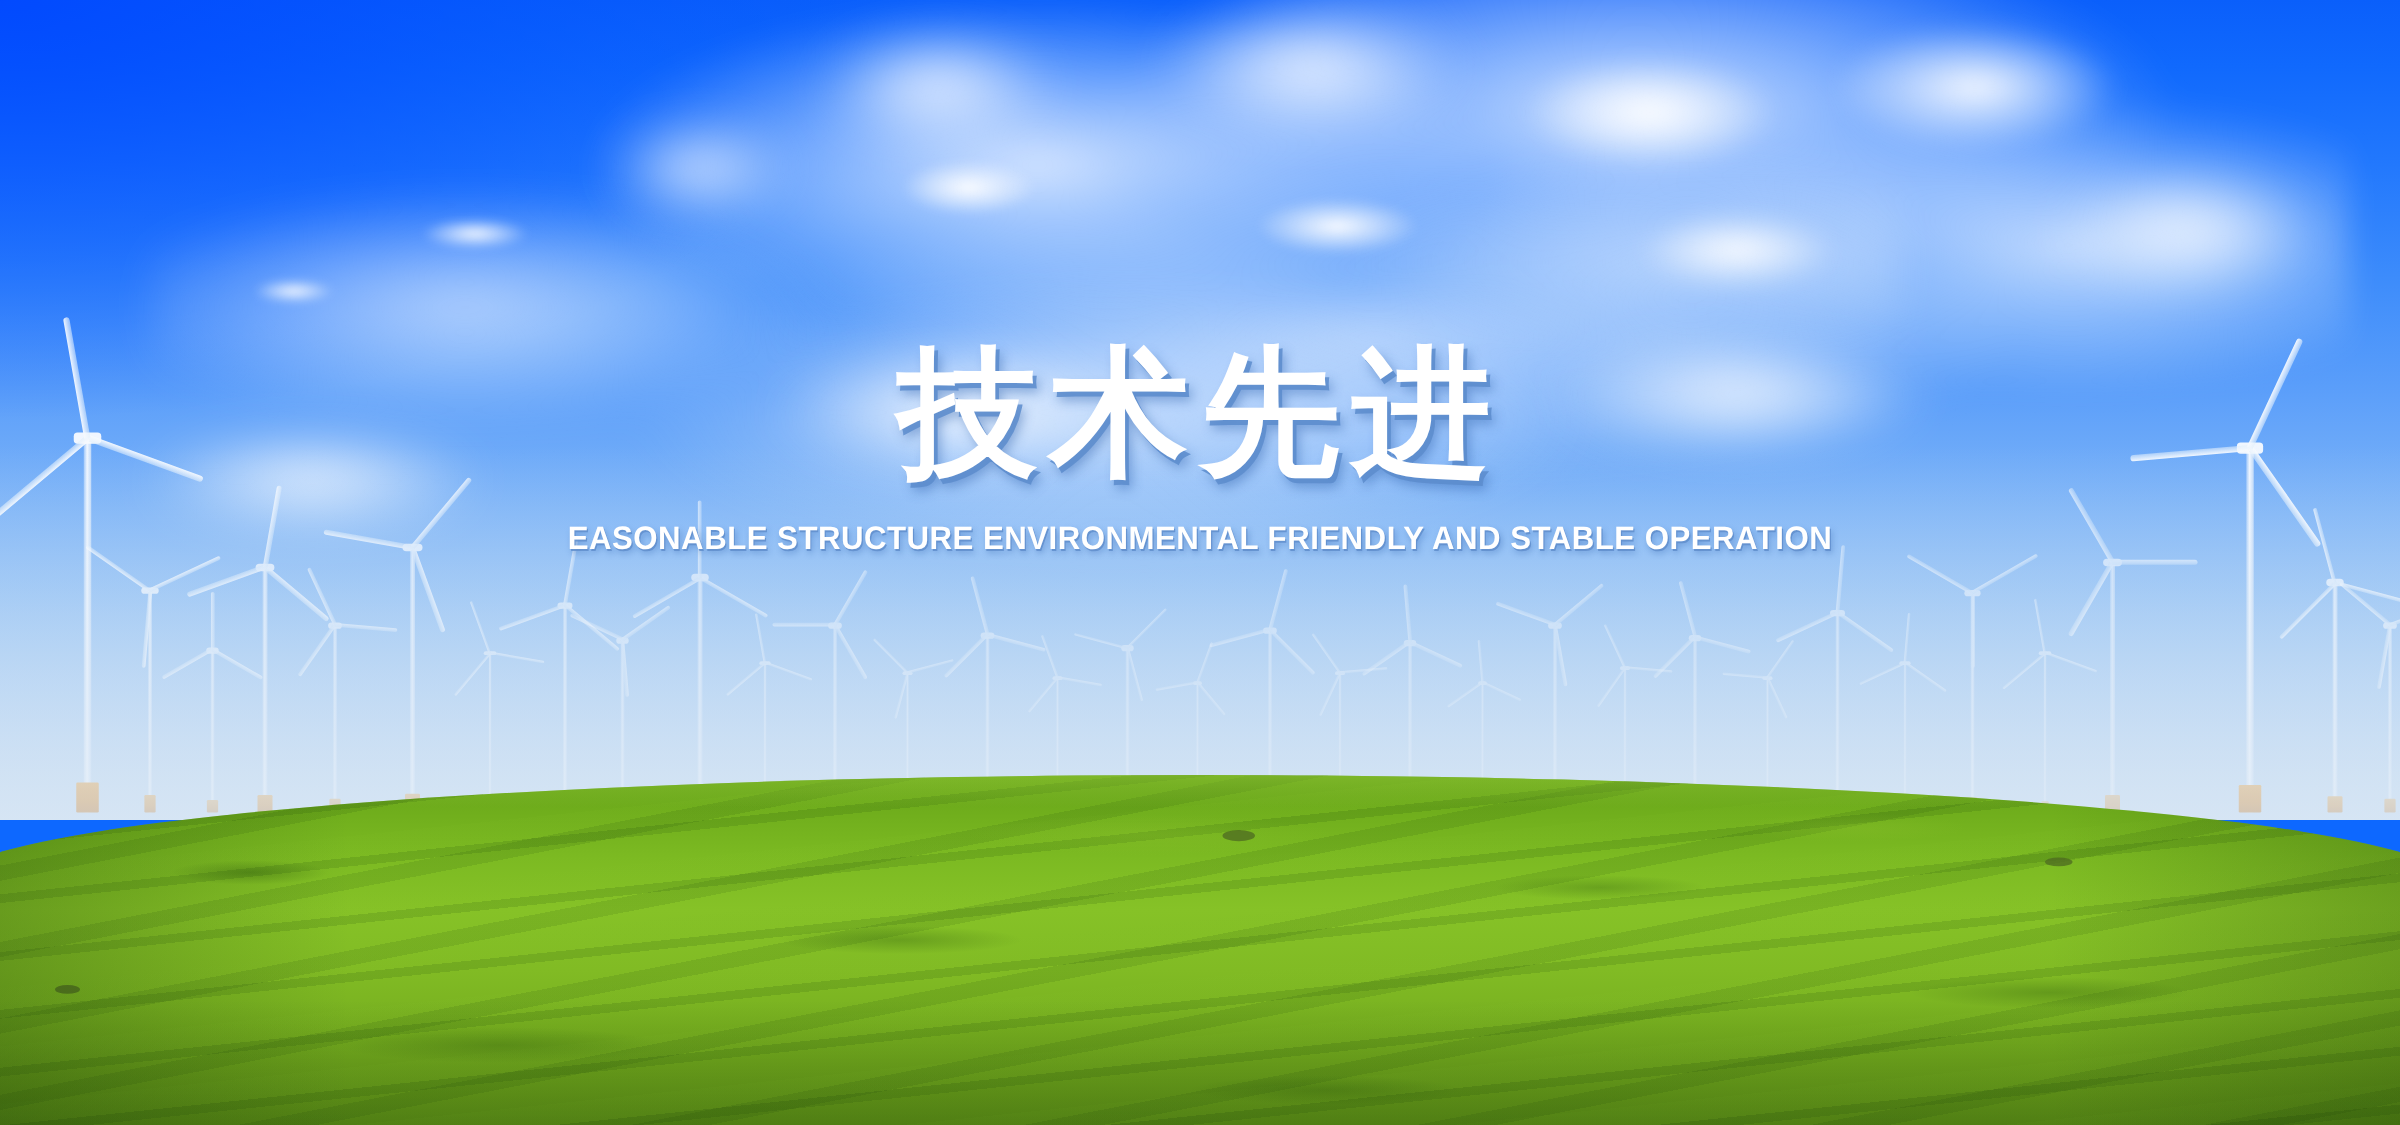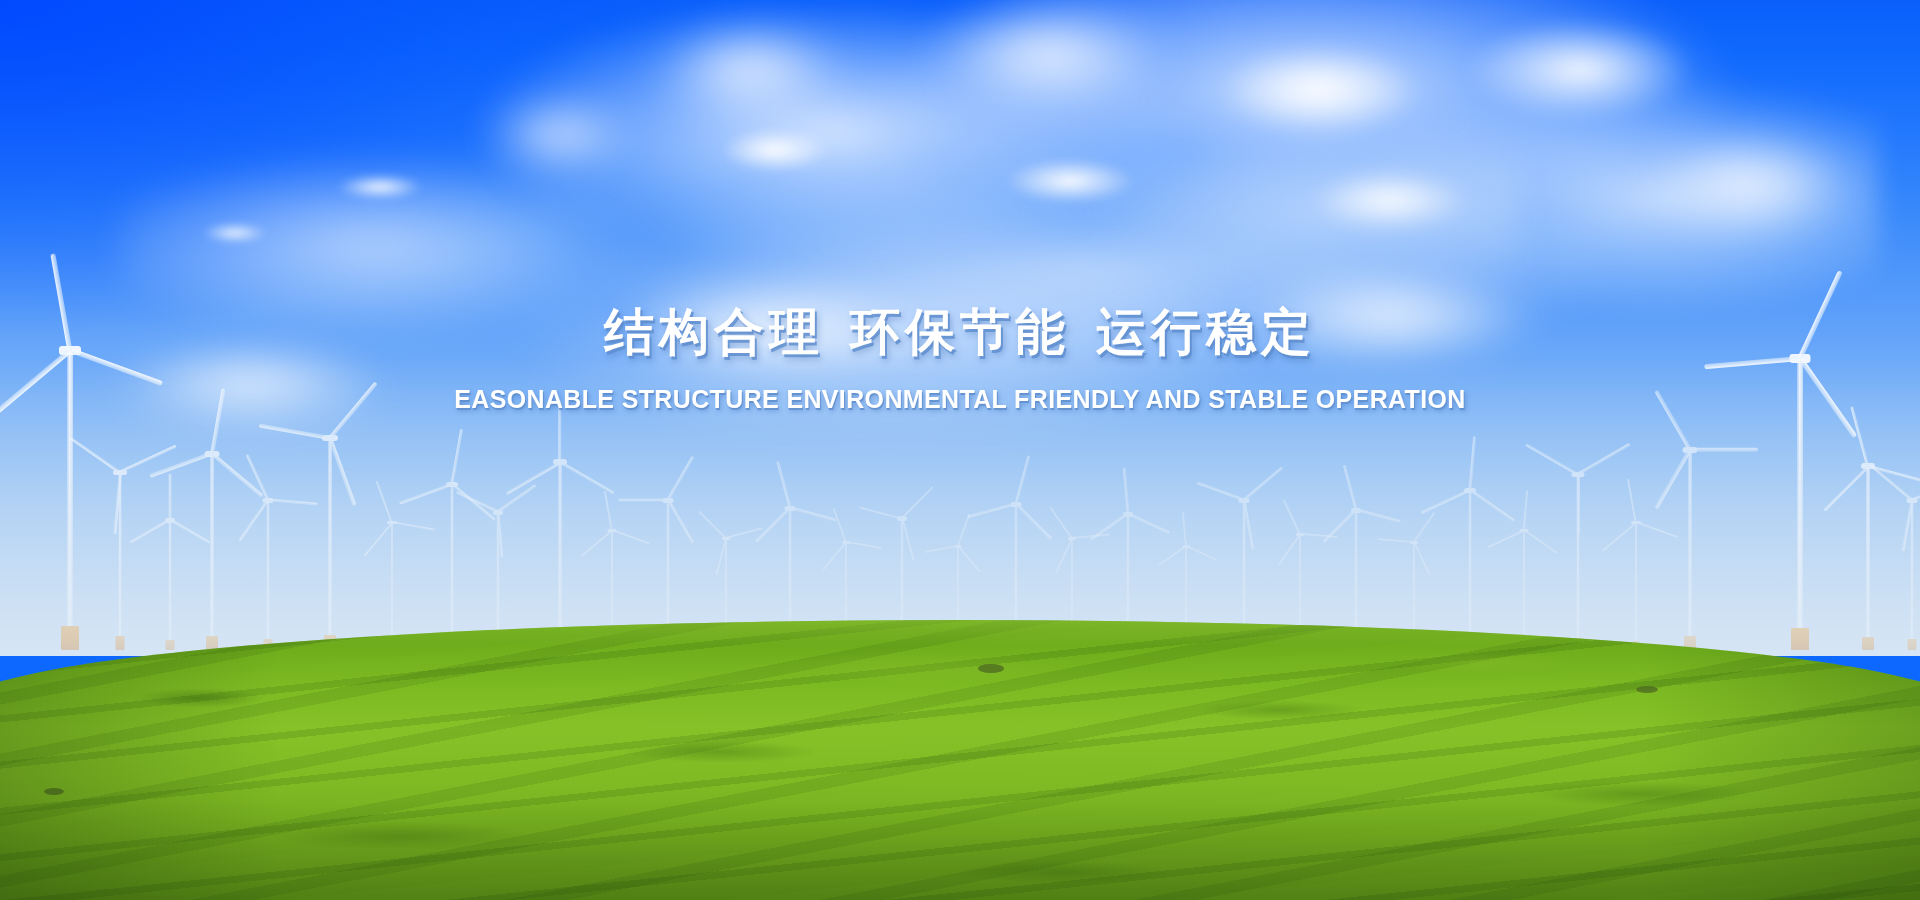--- a/index.html
+++ b/index.html
@@ -566,19 +566,17 @@
     <div class="grass-stripes2"></div>
     <div class="grass-texture"></div>
     <div class="grass-crest"></div>
     <div class="clod" style="left:1018px;top:44px;width:26px;height:9px;"></div>
     <div class="clod" style="left:84px;top:168px;width:20px;height:7px;"></div>
     <div class="clod" style="left:1676px;top:66px;width:22px;height:7px;"></div>
     <div class="grass-vignette"></div>
   </div>
 
   <div class="text-block">
-    <div class="subhead">
-      <span>结构合理</span><span class="gap"></span><span>环保节能</span><span class="gap"></span><span>运行稳定</span>
-    </div>
+    <h1 class="headline">技术先进</h1>
     <div class="eng">EASONABLE STRUCTURE ENVIRONMENTAL FRIENDLY AND STABLE OPERATION</div>
   </div>
 
 </div>
 
 </body></html>

